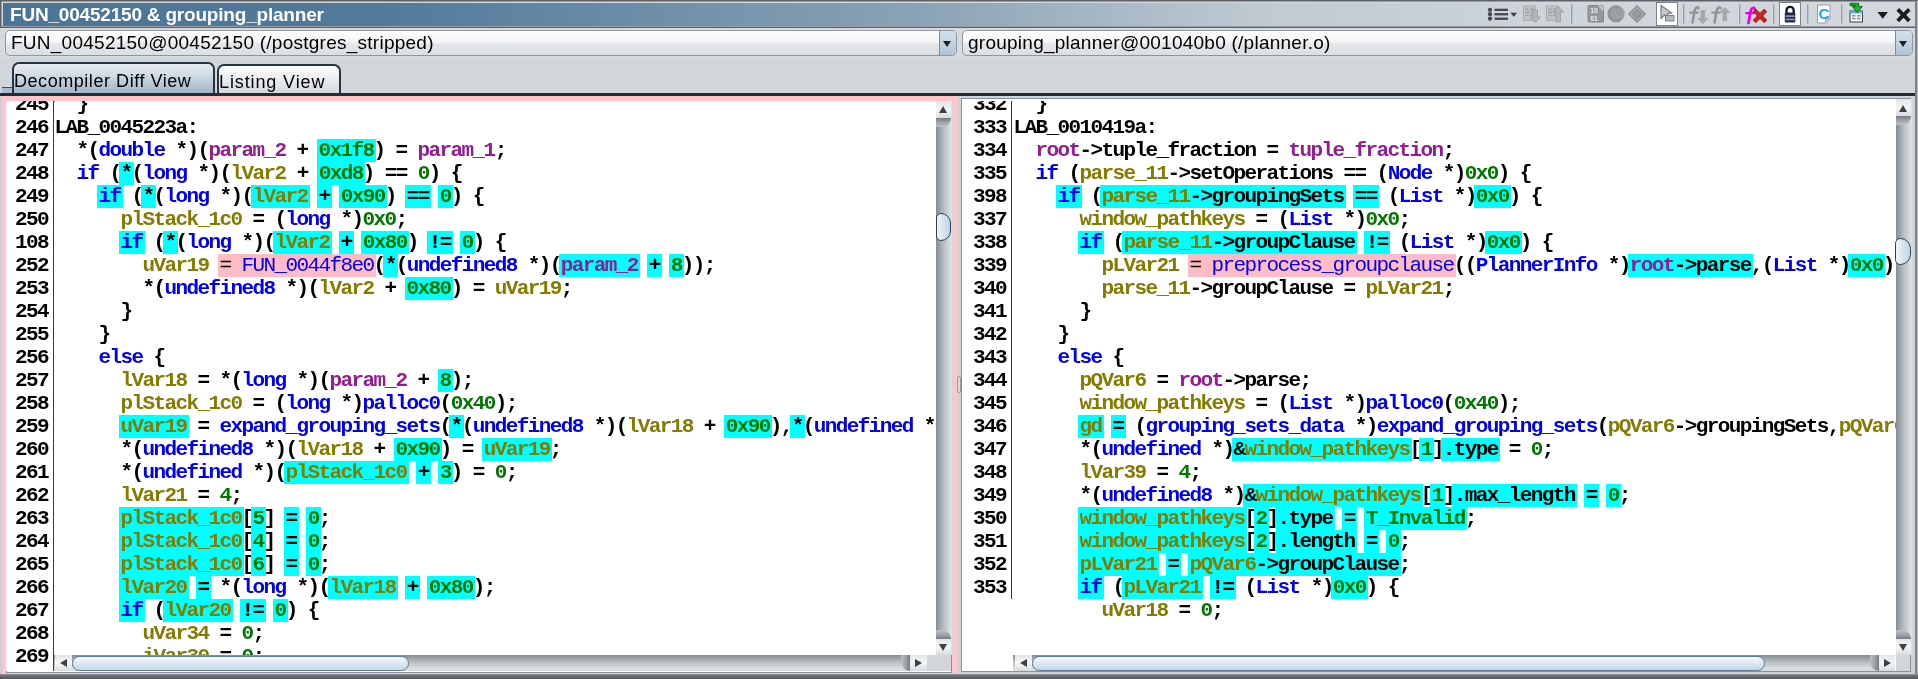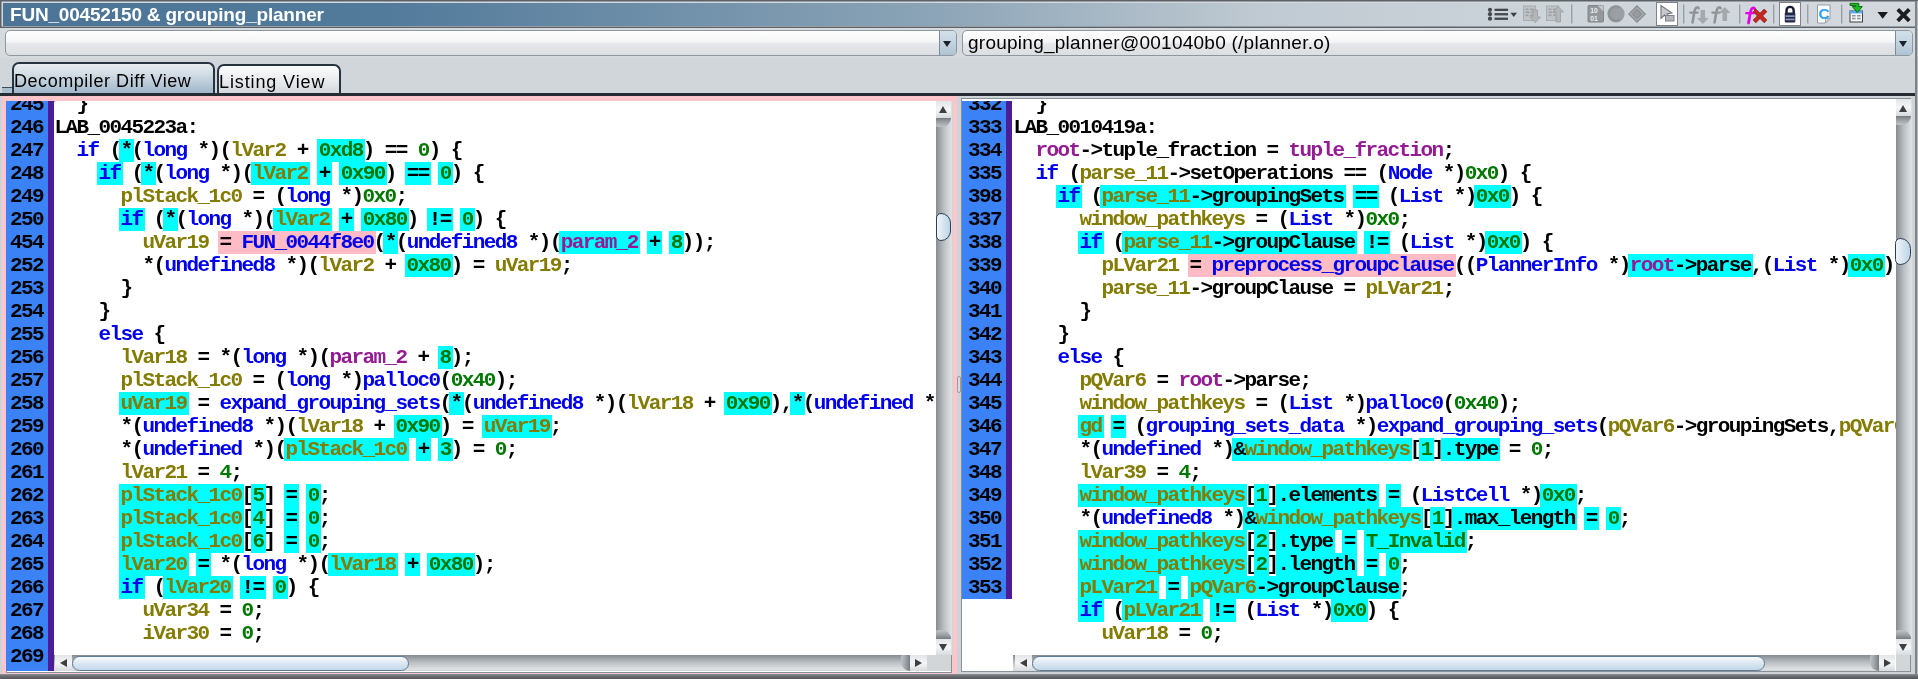--- a/index.html
+++ b/index.html
@@ -34,32 +34,32 @@
   border-radius:7px 7px 0 0; font-size:18px; color:#000; }
 .tab .tt { position:absolute; left:0; right:0; top:6.5px; }
 #tab1 { left:12px; width:203px; letter-spacing:0.55px; padding-right:7px; background:linear-gradient(to bottom,#e7ecf0 0,#d3dde5 35%,#b6c8d6 70%,#9fb7cb 100%); }
 #tab2 { left:217px; top:63.5px; height:29.5px; width:124px; letter-spacing:0.88px; background:linear-gradient(to bottom,#fbfcfc 0,#e8ebee 55%,#d3d8dc 100%); }
 
 
 #lpanel { left:2px; top:95.5px; width:955px; height:580px; background:#ffc5cb; }
 #lpanel .inner { position:absolute; left:4px; top:5px; right:5px; bottom:3px; border:1px solid #8a9097; background:#fff; }
 #rpanel { left:961px; top:98px; width:950px; height:574px; border:1px solid #8a9097; background:#fff; }
 
-.gutter { position:absolute; background:#3b82f6; border-right:6px solid #4c1d95; overflow:hidden; }
+.gutter { position:absolute; background:#ffffff; border-right:1px solid #4c1d95; overflow:hidden; }
 .gl { height:23px; text-align:right; }
 .cl { height:23px; white-space:pre; }
 .codebox { position:absolute; overflow:hidden; background:#fff; }
 .codebox .inner2, .gutter .inner2 { position:absolute; left:0; top:-8.5px; right:0; }
 .code { font-family:"Liberation Mono",monospace; font-size:21px; letter-spacing:-1.6px; font-weight:bold; line-height:23px; color:#000; }
 i.k { font-style:normal; color:#0000ee; }
 i.v { font-style:normal; color:#847c00; }
 i.p { font-style:normal; color:#951b95; }
 i.g { font-style:normal; color:#007800; }
 b.hl { font-weight:inherit; background:#00ffff; padding:0 2px; margin:0 -2px; }
-b.pk { font-weight:bold; background:#ffbcc4; padding:0 2px; margin:0 -2px; }
+b.pk { font-weight:normal; background:#ffbcc4; padding:0 2px; margin:0 -2px; }
 
 
 .vtrack { position:absolute; width:17px; background:linear-gradient(to right,#858b90 0,#b9bec2 45%,#dfe2e4 90%,#cdd1d4 100%); }
 .htrack { position:absolute; height:16px; background:linear-gradient(to bottom,#858b90 0,#b9bec2 45%,#dfe2e4 90%,#cdd1d4 100%); }
 .sbtn { position:absolute; background:linear-gradient(to bottom,#e3e6e8 0,#f4f5f6 50%,#d8dbde 100%); }
 .sbtnh { position:absolute; background:linear-gradient(to bottom,#e3e6e8 0,#f4f5f6 50%,#d8dbde 100%); }
 .corner { position:absolute; background:#d3d6d9; }
 .curlvt { position:absolute; background:linear-gradient(to bottom,#757b81 0%,#989da2 40%,#bfc3c6 100%); border-radius:0 0 12px 2px; }
 .curlvb { position:absolute; background:linear-gradient(to top,#757b81 0%,#989da2 40%,#bfc3c6 100%); border-radius:2px 12px 0 0; }
 .curlhr { position:absolute; background:linear-gradient(to right,#bfc3c6 0%,#989da2 60%,#757b81 100%); border-radius:2px 0 0 12px; }
@@ -180,20 +180,21 @@
     <path d="M 366 3.3 l 8.8 0 l 0 3.3 l 3.5 0 l -5 5.9 l -5 -5.9 l 3.5 0 l 0 -1.1 l -5.8 0 z" fill="#13bf1f" stroke="#0a5e10" stroke-width="0.9"></path>
   </g>
 
   <path d="M 393.5 12 l 10.4 0 l -5.2 6.8 z" fill="#17191c"></path>
 
   <path d="M 412.4 10.7 l 2.7 -2.7 l 4.4 4.4 l 4.4 -4.4 l 2.7 2.7 l -4.4 4.4 l 4.4 4.4 l -2.7 2.7 l -4.4 -4.4 l -4.4 4.4 l -2.7 -2.7 l 4.4 -4.4 z" fill="#1a1c1f"></path>
 </svg>
 
 <div class="abs" id="comborow"></div>
 <div class="abs combo" style="left:5px; width:952px;">
+    <span class="ct">FUN_00452150@00452150 (/postgres_stripped)</span>
     <span class="cbtn"></span>
     <span class="arr"></span>
   </div>
 <div class="abs combo" style="left:962px; width:951px;">
     <span class="ct">grouping_planner@001040b0 (/planner.o)</span>
     <span class="cbtn"></span>
     <span class="arr"></span>
   </div>
 
 <div class="abs" id="tabrow"></div>
@@ -210,21 +211,21 @@
     <div class="inner"></div>
   </div>
 <div class="abs gutter code" style="left:6px; top:101px; width:48px; height:570px;">
     <div class="inner2" style="right:5px;">
 <div class="gl">245</div>
 <div class="gl">246</div>
 <div class="gl">247</div>
 <div class="gl">248</div>
 <div class="gl">249</div>
 <div class="gl">250</div>
-<div class="gl">454</div>
+<div class="gl">108</div>
 <div class="gl">252</div>
 <div class="gl">253</div>
 <div class="gl">254</div>
 <div class="gl">255</div>
 <div class="gl">256</div>
 <div class="gl">257</div>
 <div class="gl">258</div>
 <div class="gl">259</div>
 <div class="gl">260</div>
 <div class="gl">261</div>
@@ -235,20 +236,21 @@
 <div class="gl">266</div>
 <div class="gl">267</div>
 <div class="gl">268</div>
 <div class="gl">269</div>
 </div>
   </div>
 <div class="abs codebox code" style="left:54.5px; top:101px; width:881px; height:554px;">
     <div class="inner2">
 <div class="cl">  }</div>
 <div class="cl">LAB_0045223a:</div>
+<div class="cl">  *(<i class="k">double</i> *)(<i class="p">param_2</i> + <b class="hl"><i class="g">0x1f8</i></b>) = <i class="p">param_1</i>;</div>
 <div class="cl">  <i class="k">if</i> (<b class="hl">*</b>(<i class="k">long</i> *)(<i class="v">lVar2</i> + <b class="hl"><i class="g">0xd8</i></b>) == <i class="g">0</i>) {</div>
 <div class="cl">    <b class="hl"><i class="k">if</i></b> (<b class="hl">*</b>(<i class="k">long</i> *)(<b class="hl"><i class="v">lVar2</i></b> <b class="hl">+</b> <b class="hl"><i class="g">0x90</i></b>) <b class="hl">==</b> <b class="hl"><i class="g">0</i></b>) {</div>
 <div class="cl">      <i class="v">plStack_1c0</i> = (<i class="k">long</i> *)<i class="g">0x0</i>;</div>
 <div class="cl">      <b class="hl"><i class="k">if</i></b> (<b class="hl">*</b>(<i class="k">long</i> *)(<b class="hl"><i class="v">lVar2</i></b> <b class="hl">+</b> <b class="hl"><i class="g">0x80</i></b>) <b class="hl">!=</b> <b class="hl"><i class="g">0</i></b>) {</div>
 <div class="cl">        <i class="v">uVar19</i> <b class="pk">= <i class="k">FUN_0044f8e0</i></b>(<b class="hl">*</b>(<i class="k">undefined8</i> *)(<b class="hl"><i class="p">param_2</i></b> <b class="hl">+</b> <b class="hl"><i class="g">8</i></b>));</div>
 <div class="cl">        *(<i class="k">undefined8</i> *)(<i class="v">lVar2</i> + <b class="hl"><i class="g">0x80</i></b>) = <i class="v">uVar19</i>;</div>
 <div class="cl">      }</div>
 <div class="cl">    }</div>
 <div class="cl">    <i class="k">else</i> {</div>
 <div class="cl">      <i class="v">lVar18</i> = *(<i class="k">long</i> *)(<i class="p">param_2</i> + <b class="hl"><i class="g">8</i></b>);</div>
@@ -329,21 +331,20 @@
 <div class="cl">        <i class="v">pLVar21</i> <b class="pk">= <i class="k">preprocess_groupclause</i></b>((<i class="k">PlannerInfo</i> *)<b class="hl"><i class="p">root</i>-&gt;parse</b>,(<i class="k">List</i> *)<b class="hl"><i class="g">0x0</i></b>);</div>
 <div class="cl">        <i class="v">parse_11</i>-&gt;groupClause = <i class="v">pLVar21</i>;</div>
 <div class="cl">      }</div>
 <div class="cl">    }</div>
 <div class="cl">    <i class="k">else</i> {</div>
 <div class="cl">      <i class="v">pQVar6</i> = <i class="p">root</i>-&gt;parse;</div>
 <div class="cl">      <i class="v">window_pathkeys</i> = (<i class="k">List</i> *)<i class="k">palloc0</i>(<i class="g">0x40</i>);</div>
 <div class="cl">      <b class="hl"><i class="v">gd</i></b> <b class="hl">=</b> (<i class="k">grouping_sets_data</i> *)<i class="k">expand_grouping_sets</i>(<i class="v">pQVar6</i>-&gt;groupingSets,<i class="v">pQVar6</i>-&gt;groupClause)</div>
 <div class="cl">      *(<i class="k">undefined</i> *)<b class="hl">&amp;<i class="v">window_pathkeys</i></b>[<b class="hl"><i class="g">1</i></b>]<b class="hl">.type</b> = <i class="g">0</i>;</div>
 <div class="cl">      <i class="v">lVar39</i> = <i class="g">4</i>;</div>
-<div class="cl">      <b class="hl"><i class="v">window_pathkeys</i></b>[<b class="hl"><i class="g">1</i></b>]<b class="hl">.elements</b> <b class="hl">=</b> (<i class="k">ListCell</i> *)<b class="hl"><i class="g">0x0</i></b>;</div>
 <div class="cl">      *(<i class="k">undefined8</i> *)<b class="hl">&amp;<i class="v">window_pathkeys</i></b>[<b class="hl"><i class="g">1</i></b>]<b class="hl">.max_length</b> <b class="hl">=</b> <b class="hl"><i class="g">0</i></b>;</div>
 <div class="cl">      <b class="hl"><i class="v">window_pathkeys</i></b>[<b class="hl"><i class="g">2</i></b>]<b class="hl">.type</b> <b class="hl">=</b> <b class="hl"><i class="g">T_Invalid</i></b>;</div>
 <div class="cl">      <b class="hl"><i class="v">window_pathkeys</i></b>[<b class="hl"><i class="g">2</i></b>]<b class="hl">.length</b> <b class="hl">=</b> <b class="hl"><i class="g">0</i></b>;</div>
 <div class="cl">      <b class="hl"><i class="v">pLVar21</i></b> <b class="hl">=</b> <b class="hl"><i class="v">pQVar6</i>-&gt;groupClause</b>;</div>
 <div class="cl">      <b class="hl"><i class="k">if</i></b> (<b class="hl"><i class="v">pLVar21</i></b> <b class="hl">!=</b> (<i class="k">List</i> *)<b class="hl"><i class="g">0x0</i></b>) {</div>
 <div class="cl">        <i class="v">uVar18</i> = <i class="g">0</i>;</div>
 </div>
   </div>
 
 <div class="abs vtrack" style="left:1895.5px; top:99px; height:556px;"></div>

